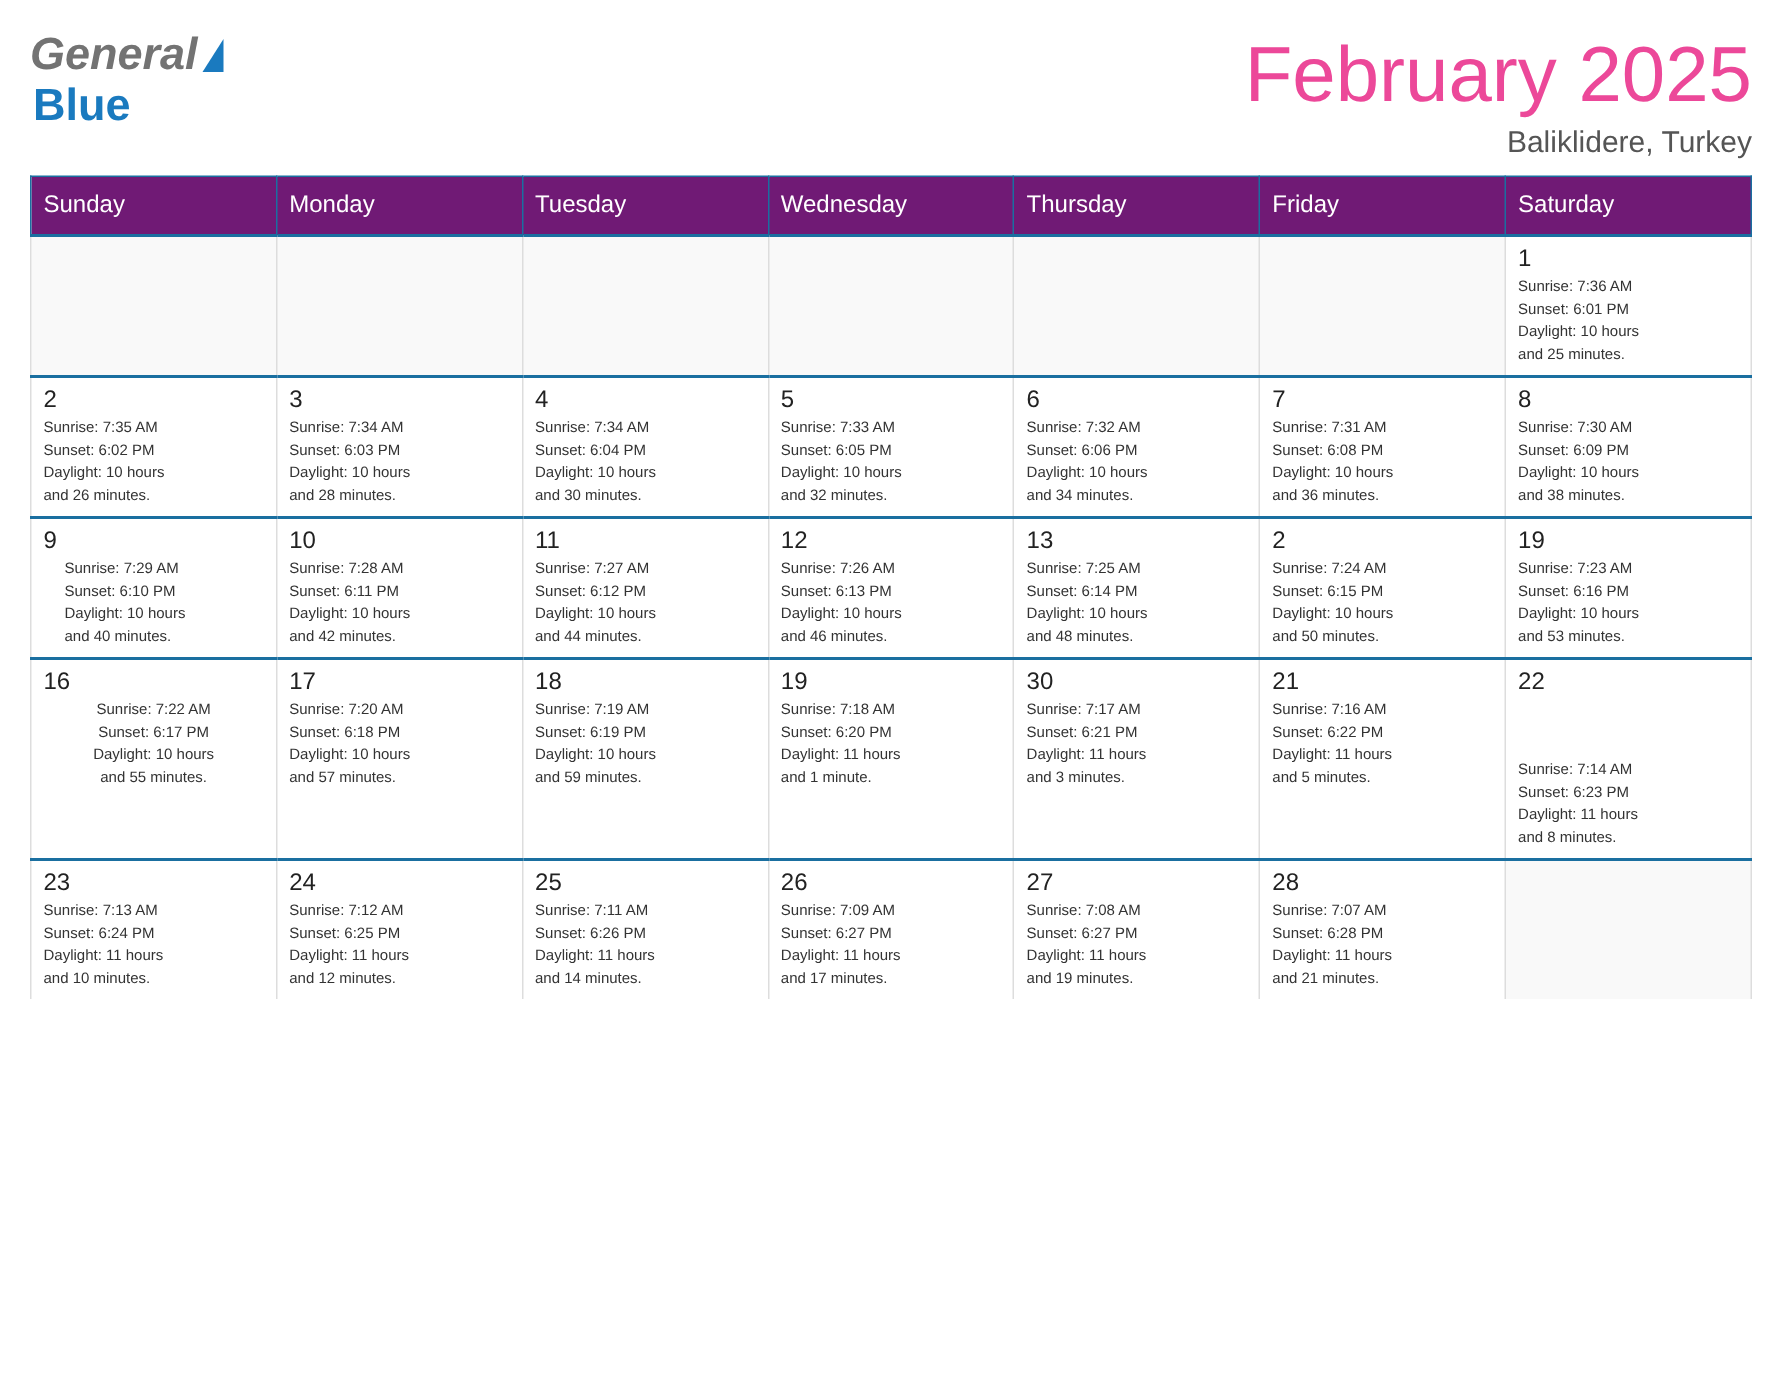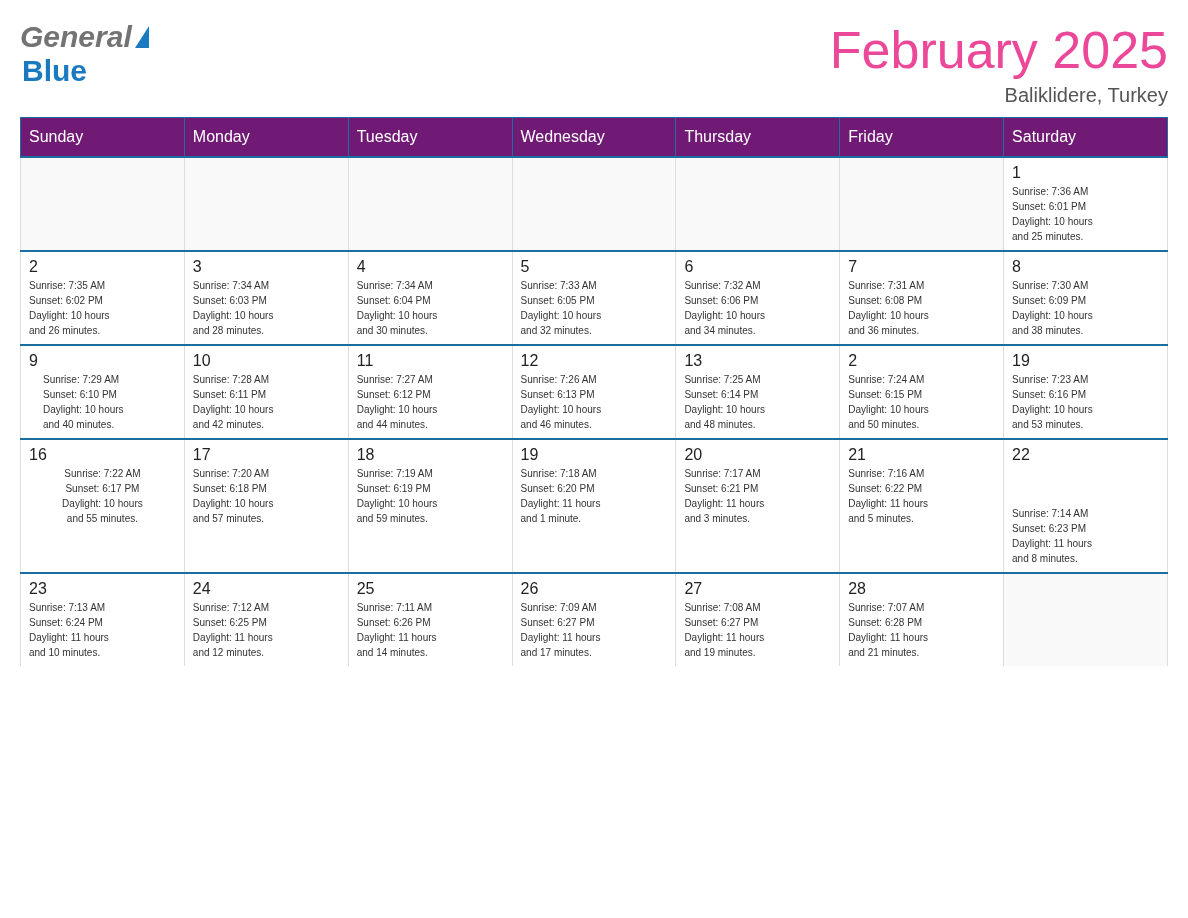--- a/index.html
+++ b/index.html
@@ -253,21 +253,21 @@
 and 59 minutes.</div>
         </td>
         <td>
           <span class="day-num">19</span>
           <div class="day-info" style="white-space: pre-line;">Sunrise: 7:18 AM
 Sunset: 6:20 PM
 Daylight: 11 hours
 and 1 minute.</div>
         </td>
         <td>
-          <span class="day-num">20</span>
+          <span class="day-num">30</span>
           <div class="day-info" style="white-space: pre-line;">Sunrise: 7:17 AM
 Sunset: 6:21 PM
 Daylight: 11 hours
 and 3 minutes.</div>
         </td>
         <td>
           <span class="day-num">21</span>
           <div class="day-info" style="white-space: pre-line;">Sunrise: 7:16 AM
 Sunset: 6:22 PM
 Daylight: 11 hours

